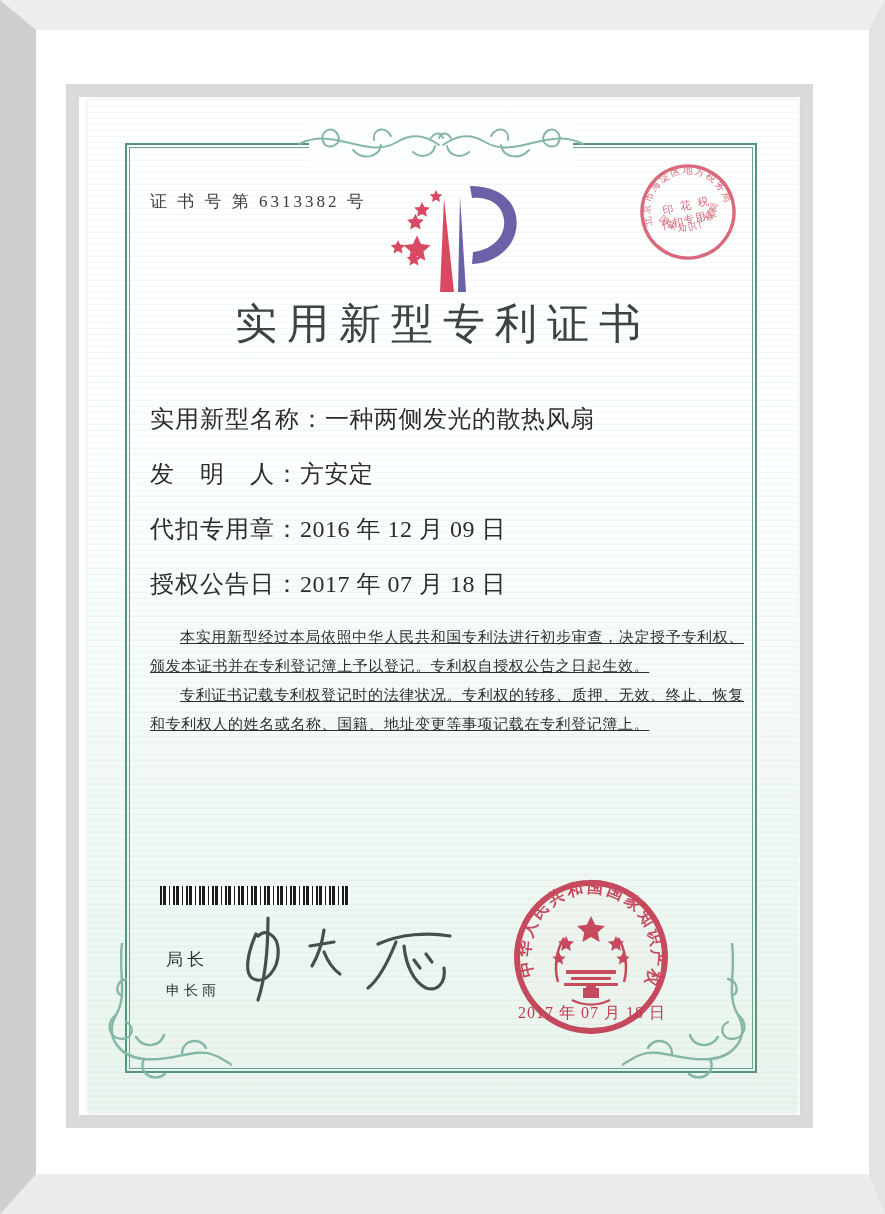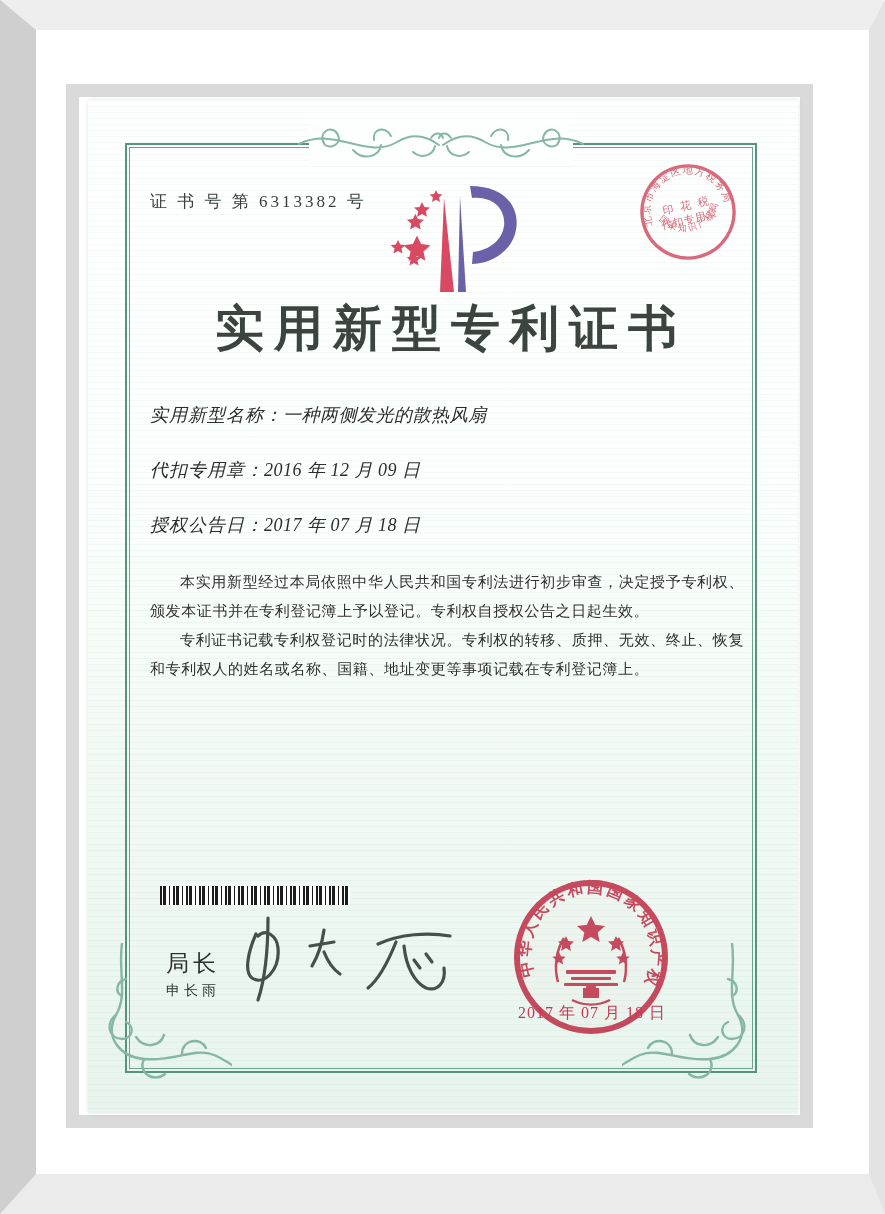--- a/index.html
+++ b/index.html
@@ -18,31 +18,31 @@
       repeating-linear-gradient(180deg, rgba(140,195,170,0.10) 0 1px, rgba(0,0,0,0) 1px 6px),
       linear-gradient(180deg,#ffffff 0%,#fdfffe 35%,#f1f9f4 70%,#e8f4ed 100%);
     box-shadow:0 0 5px rgba(0,0,0,0.10);}
   .gborder{position:absolute;left:37px;top:43px;width:632px;height:930px;border:2px solid #57947f;}
   .gborder-inner{position:absolute;inset:2px;border:1px solid #6ba391;}
   .orn{position:absolute;pointer-events:none;}
   .orn svg{display:block;}
   .cert-no{position:absolute;left:62px;top:90px;font-size:17px;letter-spacing:3px;color:#3a3f3c;}
   .logo{position:absolute;left:290px;top:78px;width:150px;height:118px;}
   .tax-stamp{position:absolute;left:550px;top:62px;width:100px;height:100px;transform:rotate(-13deg);opacity:.88;}
-  .title{position:absolute;left:8px;top:196px;width:100%;text-align:center;font-size:49px;font-weight:bold;
+  .title{position:absolute;left:0;top:196px;width:100%;text-align:center;font-size:42px;font-weight:normal;
          letter-spacing:10px;color:#3c4440;margin:0;}
   .content{position:absolute;left:62px;top:303px;width:594px;}
-  .field{height:55px;font-size:18px;color:#2c2c2c;font-style:italic;}
+  .field{height:55px;font-size:24px;color:#2c2c2c;}
   .field:last-child{height:28px;}
   .field .lbl{letter-spacing:1px;}
   .field .val{letter-spacing:0.5px;}
-  .paras p{margin:0;font-size:15px;line-height:29px;text-indent:2em;letter-spacing:0.6px;color:#303030;text-align:justify;}
+  .paras p{margin:0;font-size:15px;line-height:29px;text-indent:2em;letter-spacing:0.6px;color:#303030;text-align:justify;text-decoration:underline;}
   .barcode{position:absolute;left:72px;top:786px;width:190px;height:19px;
     background:repeating-linear-gradient(90deg,#1c1c1c 0 2px,#fbfdfc 2px 3px,#1c1c1c 3px 6px,#fbfdfc 6px 9px,#1c1c1c 9px 10px,#fbfdfc 10px 13px);}
-  .sig-title{position:absolute;left:78px;top:848px;font-size:23px;letter-spacing:4px;color:#2f332f;
+  .sig-title{position:absolute;left:78px;top:848px;font-size:17px;letter-spacing:4px;color:#2f332f;
              font-family:"Liberation Sans","DejaVu Sans",sans-serif;}
   .sig-name{position:absolute;left:78px;top:882px;font-size:14px;letter-spacing:4px;color:#2f332f;
              font-family:"Liberation Sans","DejaVu Sans",sans-serif;}
   .sig-script{position:absolute;left:140px;top:812px;width:240px;height:95px;}
   .seal{position:absolute;left:424px;top:778px;width:158px;height:158px;mix-blend-mode:multiply;opacity:.92;}
   .seal-date{position:absolute;left:430px;top:903px;font-size:16px;letter-spacing:1px;color:#c63a52;white-space:nowrap;}
   .footer{position:absolute;left:0;top:945px;width:100%;text-align:center;font-size:14px;letter-spacing:2px;color:#33413a;}
 </style>
 </head>
 <body>
@@ -136,20 +136,23 @@
         <text x="50" y="47" text-anchor="middle" font-size="11" fill="#d5566b" letter-spacing="2" font-family="Liberation Sans,sans-serif">印 花 税</text>
         <text x="50" y="61" text-anchor="middle" font-size="10.5" fill="#d5566b" letter-spacing="1" font-family="Liberation Sans,sans-serif">代扣专用章</text>
       </svg>
     </div>
 
     <h1 class="title">实用新型专利证书</h1>
 
     <div class="content">
       <div class="field">
         <span class="lbl">实用新型名称：</span><span class="val">一种两侧发光的散热风扇</span>
+      </div>
+      <div class="field">
+        <span class="lbl">发　明　人：</span><span class="val">方安定</span>
       </div>
       <div class="field">
         <span class="lbl">代扣专用章：</span><span class="val">2016 年 12 月 09 日</span>
       </div>
       <div class="field">
         <span class="lbl">授权公告日：</span><span class="val">2017 年 07 月 18 日</span>
       </div>
 
       <div class="paras">
         <p>本实用新型经过本局依照中华人民共和国专利法进行初步审查，决定授予专利权、颁发本证书并在专利登记簿上予以登记。专利权自授权公告之日起生效。</p>

